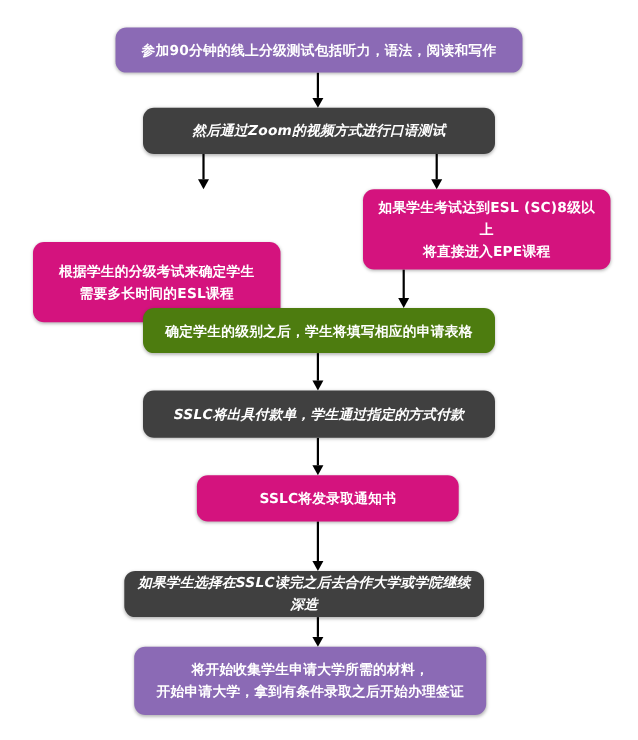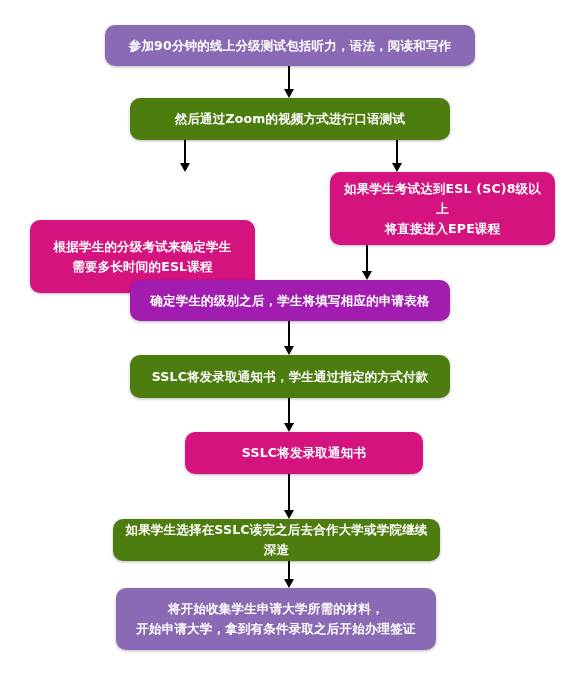--- a/index.html
+++ b/index.html
@@ -35,23 +35,23 @@
     align-items: center;
     justify-content: center;
     text-align: center;
     padding: 4px 10px;
     box-shadow: 0 1px 3px rgba(0,0,0,0.28);
     white-space: pre-line;
     z-index: 2;
   }
 
   .node.purple  { background: #8b6ab5; }
-  .node.slate   { background: #4d7c0f; }
+  .node.slate   { background: #404040; font-style: italic; }
   .node.magenta { background: #d4137e; }
-  .node.cyan    { background: #a21caf; }
+  .node.cyan    { background: #4d7c0f; }
 
   
   .arrow {
     position: absolute;
     z-index: 1;
   }
   .arrow .shaft {
     position: absolute;
     left: 50%;
     top: 0;
@@ -111,18 +111,18 @@
       <div class="shaft" style="height: 18px;"></div>
       <div class="head"></div>
     </div>
     <div class="node purple" style="left: 105px; top: 25px; width: 370px; height: 41px;">参加90分钟的线上分级测试包括听力，语法，阅读和写作</div>
     <div class="node slate" style="left: 130px; top: 98px; width: 320px; height: 42px;">然后通过Zoom的视频方式进行口语测试</div>
     <div class="node magenta" style="left: 30px; top: 172px; width: 225px; height: 73px; margin-top: 48px;">根据学生的分级考试来确定学生
 需要多长时间的ESL课程</div>
     <div class="node magenta" style="left: 330px; top: 172px; width: 225px; height: 73px;">如果学生考试达到ESL (SC)8级以上
 将直接进入EPE课程</div>
     <div class="node cyan" style="left: 130px; top: 280px; width: 320px; height: 41px;">确定学生的级别之后，学生将填写相应的申请表格</div>
-    <div class="node slate" style="left: 130px; top: 355px; width: 320px; height: 43px;">SSLC将发录取通知书，学生通过指定的方式付款</div>
-    <div class="node magenta" style="left: 185px; top: 432px; width: 238px; height: 42px; text-align: right;">SSLC将发录取通知书</div>
+    <div class="node slate" style="left: 130px; top: 355px; width: 320px; height: 43px;">SSLC将出具付款单，学生通过指定的方式付款</div>
+    <div class="node magenta" style="left: 179px; top: 432px; width: 238px; height: 42px; text-align: right;">SSLC将发录取通知书</div>
     <div class="node slate" style="left: 113px; top: 519px; width: 327px; height: 42px;">如果学生选择在SSLC读完之后去合作大学或学院继续深造</div>
-    <div class="node purple" style="left: 116px; top: 588px; width: 320px; height: 62px;">将开始收集学生申请大学所需的材料，
+    <div class="node purple" style="left: 122px; top: 588px; width: 320px; height: 62px;">将开始收集学生申请大学所需的材料，
 开始申请大学，拿到有条件录取之后开始办理签证</div>
   </div>
 
 </body></html>

